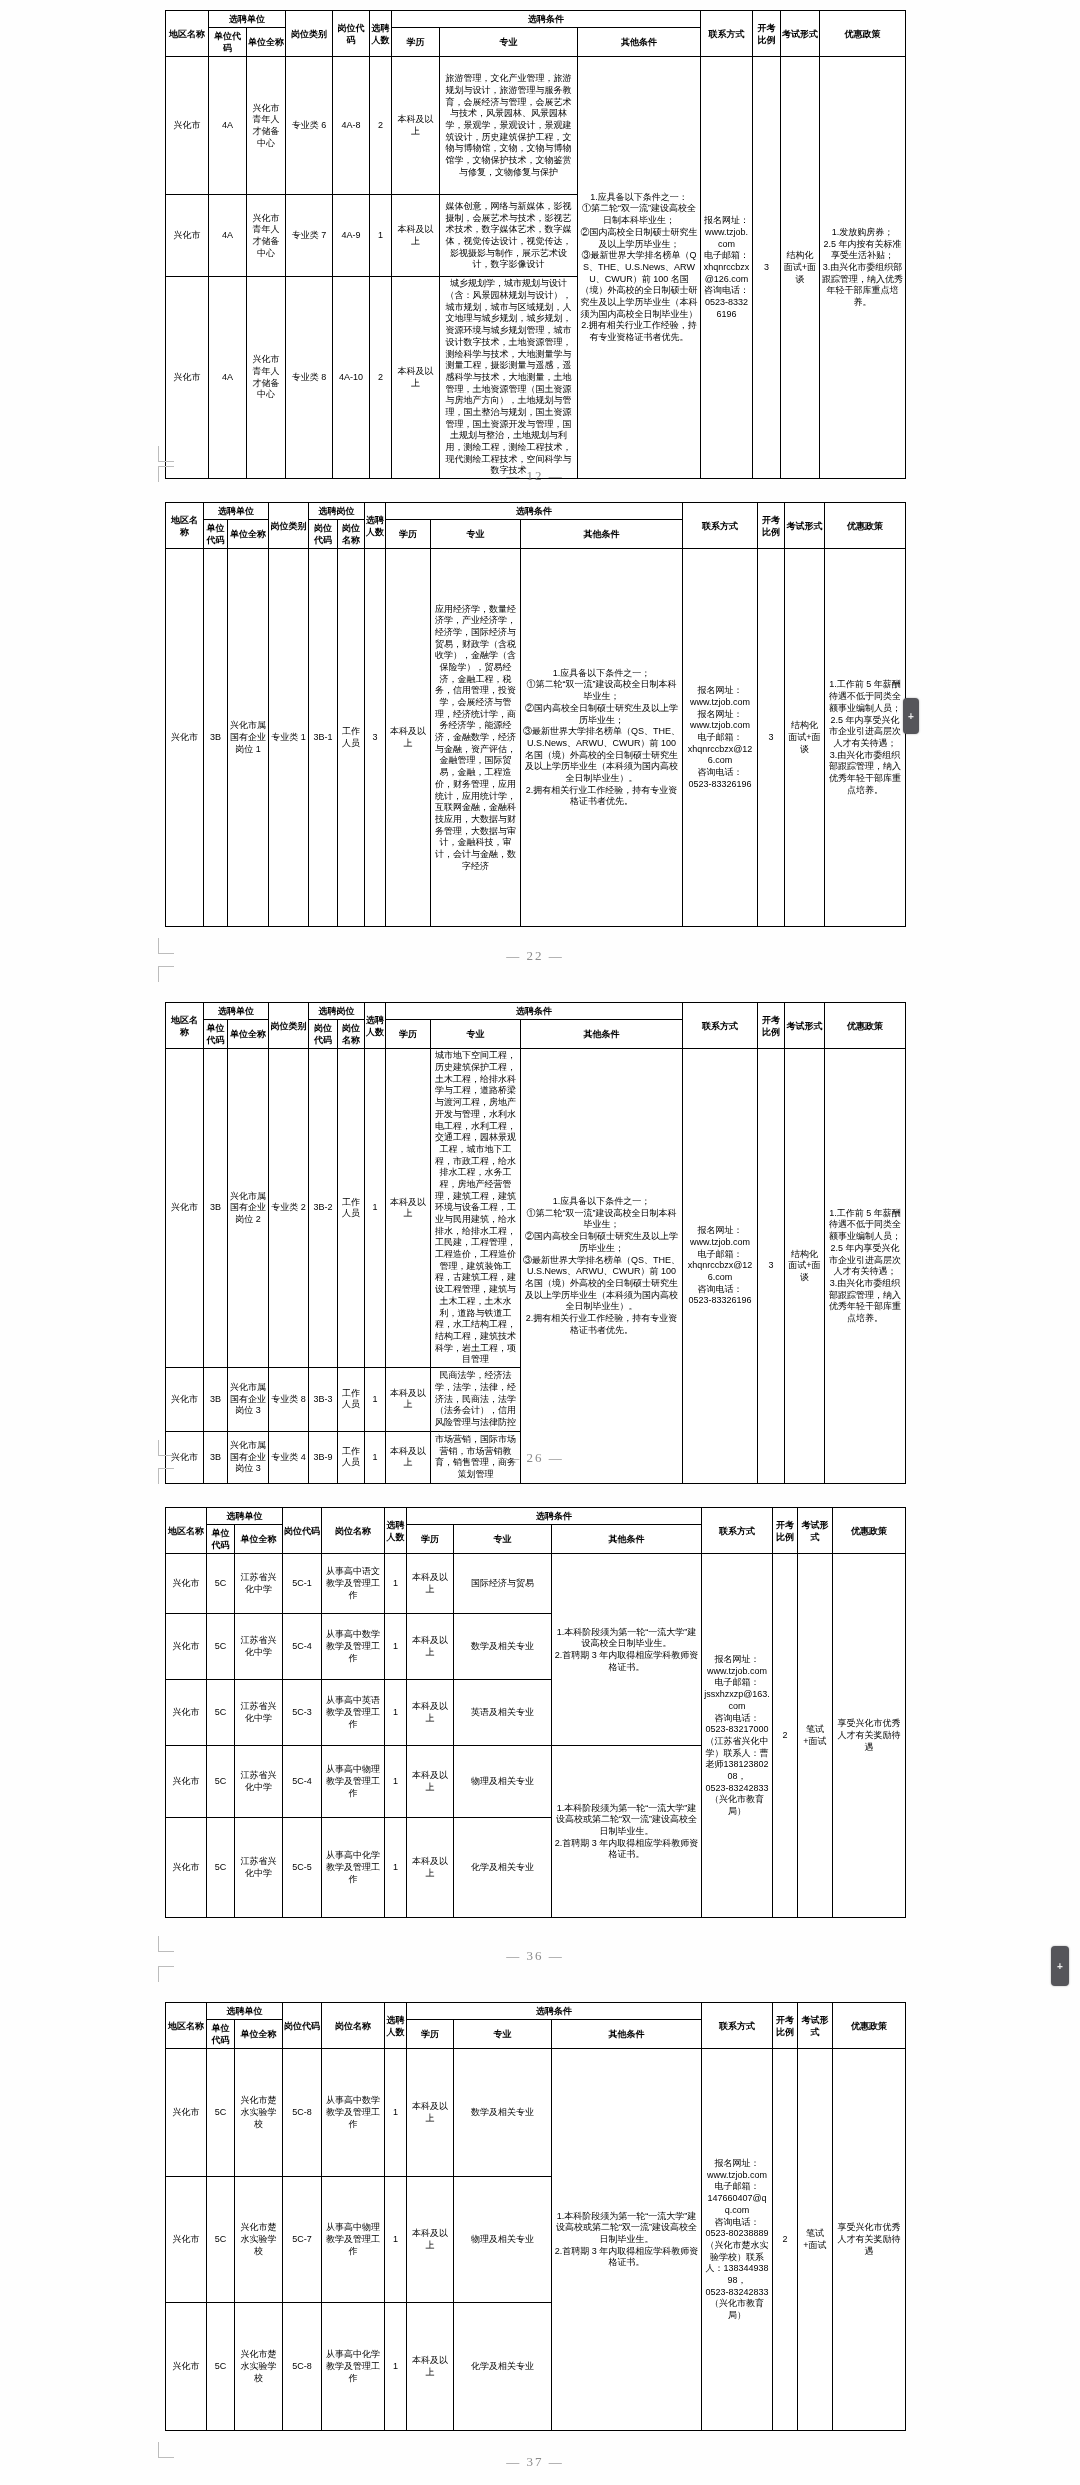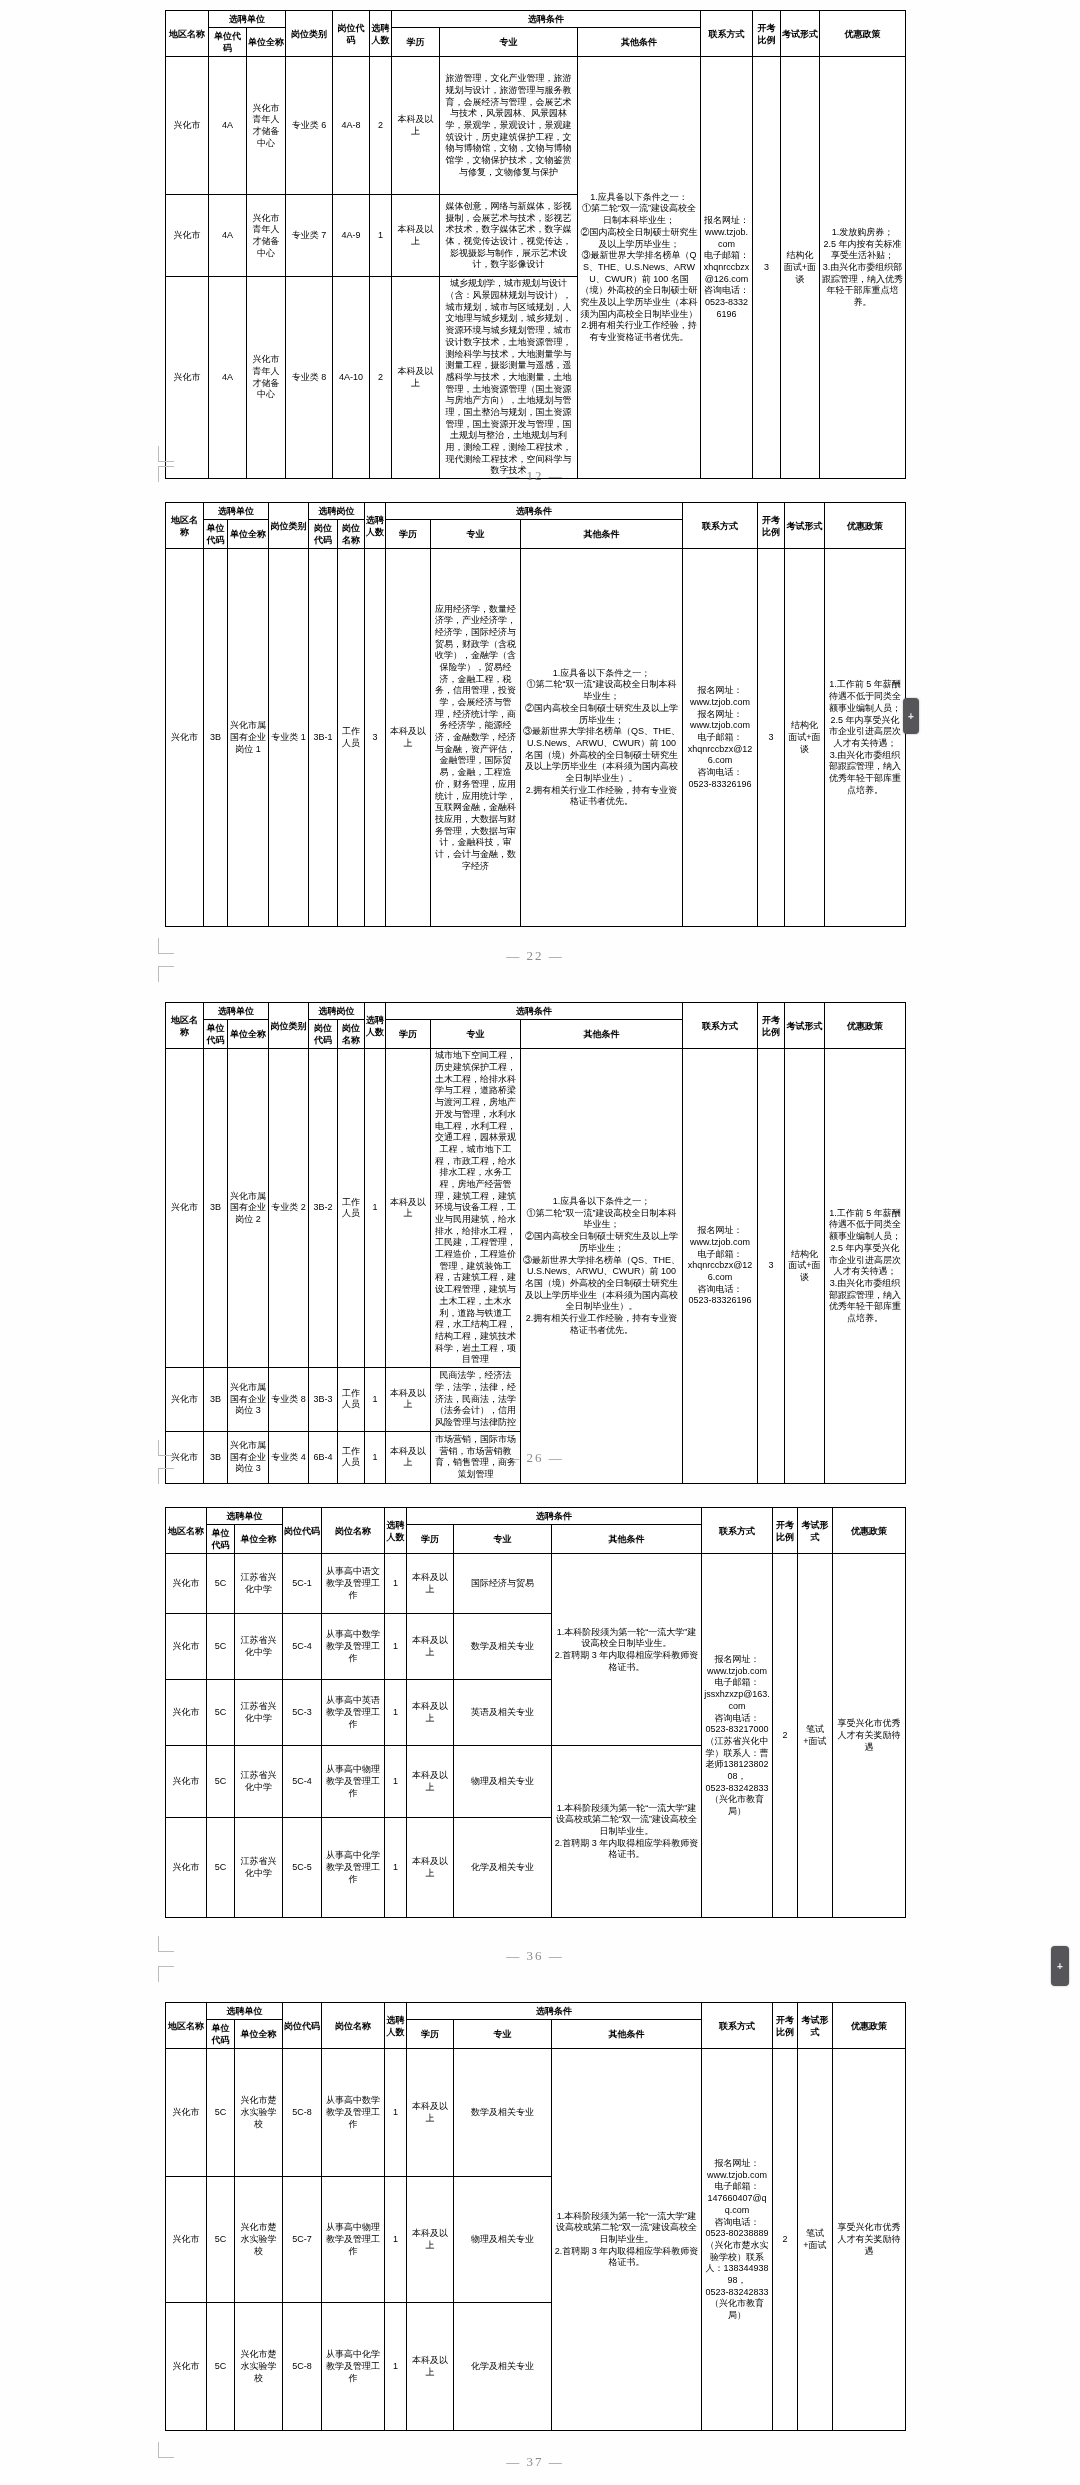--- a/index.html
+++ b/index.html
@@ -282,21 +282,21 @@
         <td>工作人员</td>
         <td>1</td>
         <td>本科及以上</td>
         <td class="lj">民商法学，经济法学，法学，法律，经济法，民商法，法学（法务会计），信用风险管理与法律防控</td>
       </tr>
       <tr style="height:52px">
         <td>兴化市</td>
         <td>3B</td>
         <td>兴化市属国有企业岗位 3</td>
         <td>专业类 4</td>
-        <td>6B-4</td>
+        <td>3B-9</td>
         <td>工作人员</td>
         <td>1</td>
         <td>本科及以上</td>
         <td class="lj">市场营销，国际市场营销，市场营销教育，销售管理，商务策划管理</td>
       </tr>
     </tbody>
   </table>
   <div class="mark bl" style="left:158px;top:1440px"></div>
   <div class="page-footer" style="top:1450px">— 26 —</div>
 

